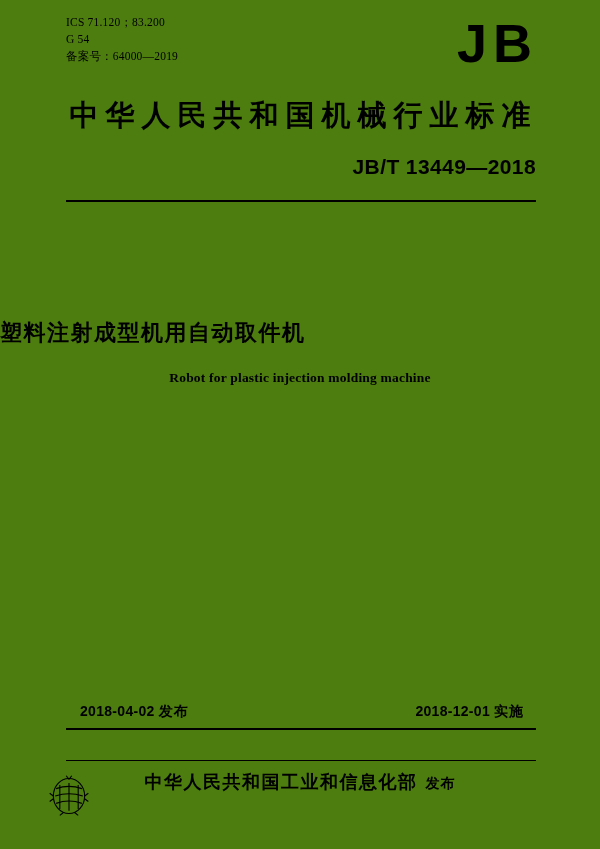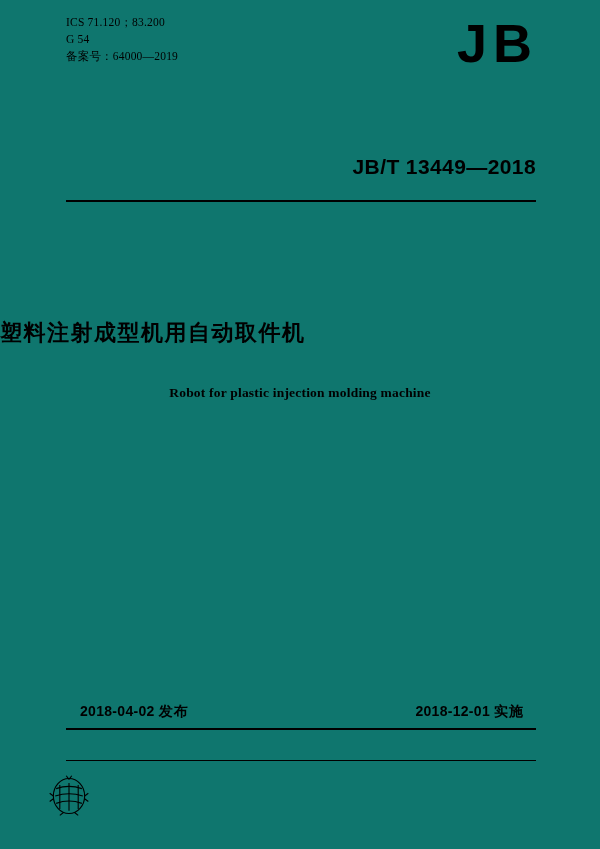--- a/index.html
+++ b/index.html
@@ -14,21 +14,21 @@
     font-family: "Liberation Serif", serif;
     color: #000000;
     overflow: hidden;
   }
 
   .page {
     position: absolute;
     left: 0; top: 0;
     width: 600px;
     height: 849px;
-    background: #0f766e;
+    background: #4d7c0f;
   }
 
   
   .header-meta {
     position: absolute;
     left: 66px;
     top: 14px;
     font-family: "Liberation Serif", serif;
     font-size: 11.5px;
     line-height: 17px;
@@ -108,21 +108,20 @@
   }
   .doc-title-en {
     position: absolute;
     left: 0; right: 0;
     top: 370px;
     text-align: center;
     font-family: "Liberation Serif", serif;
     font-weight: bold;
     font-size: 13.5px;
     letter-spacing: 0.2px;
-    margin-top: 15px;
   }
 
   
   .date-issue {
     position: absolute;
     left: 80px;
     top: 703px;
     font-family: "Liberation Sans", sans-serif;
     font-size: 14px;
     font-weight: bold;
@@ -179,20 +178,21 @@
 <div class="page">
 
   <div class="header-meta">
     <div>ICS 71.120；83.200</div>
     <div>G 54</div>
     <div>备案号：64000—2019</div>
   </div>
 
   <div class="jb-logo">JB</div>
 
+  <div class="cn-standard-title">中华人民共和国机械行业标准</div>
 
   <div class="std-number">JB/T 13449—2018</div>
 
   <div class="rule-top"></div>
 
   <div class="doc-title-cn">塑料注射成型机用自动取件机</div>
   <div class="doc-title-en">Robot for plastic injection molding machine</div>
 
   <div class="rule-bottom"></div>
 
@@ -214,14 +214,17 @@
       <path d="M22 66 Q50 56 78 66"></path>
       <path d="M30 26 L30 78"></path>
       <path d="M50 22 L50 82"></path>
       <path d="M70 26 L70 78"></path>
       <path d="M16 50 L8 44 M16 56 L8 62 M84 50 L92 44 M84 56 L92 62"></path>
       <path d="M50 14 L44 6 M50 14 L56 6"></path>
       <path d="M38 86 L30 92 M62 86 L70 92"></path>
     </g>
   </svg>
 
+  <div class="publisher">
+    <span>中华人民共和国工业和信息化部</span><span class="suffix">发布</span>
+  </div>
 
 </div>
 
 </body></html>

